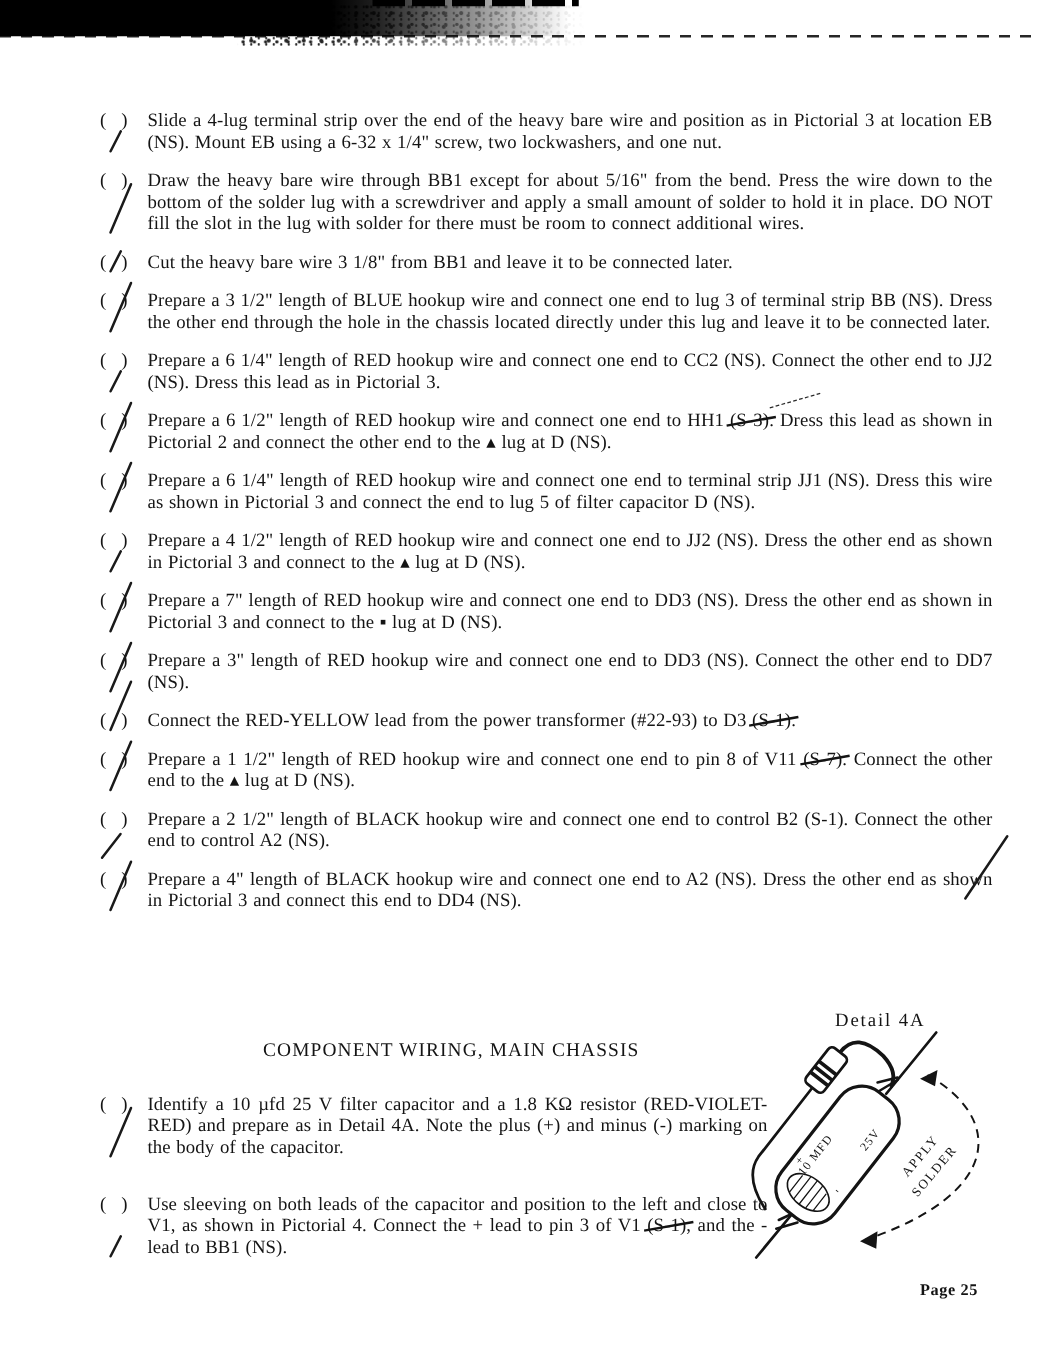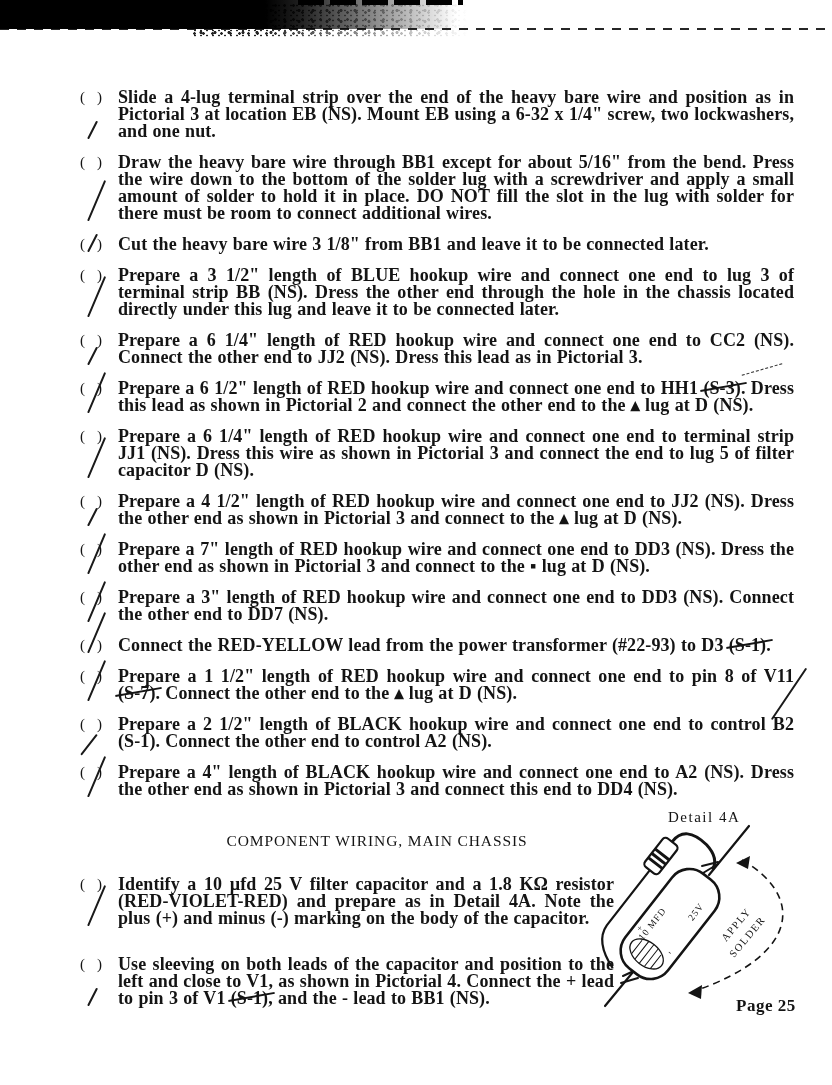--- a/index.html
+++ b/index.html
@@ -43,49 +43,49 @@
   .check .pl { position:absolute; left:0; }
   .check .pr { position:absolute; left:17px; }
   .mark {
     position:absolute; display:block; left:7px; bottom:1px; width:2.3px;
     background:#1a1a1a; transform-origin:50% 100%; transform:rotate(27deg); border-radius:1px;
   }
   .mark.short { height:20px; }
   .mark.long  { height:44px; transform:rotate(23deg); }
   .mark.low   { height:26px; left:0; bottom:-5px; transform:rotate(38deg); }
   .txt {
-    flex:1; font-size:18px; line-height:17px; text-align:justify;
-    letter-spacing:.1px; word-spacing:.6px;font-weight:bold;
+    flex:1; font-size:15px; line-height:17px; text-align:justify;
+    letter-spacing:.1px; word-spacing:.6px;
   }
   .strike { position:relative; white-space:nowrap; }
   .strike::after {
     content:""; position:absolute; left:-3px; right:-6px; top:42%;
     border-top:2.6px solid #141414; transform:rotate(-10deg);
   }
   .strike.tail::before {
     content:""; position:absolute; right:-42px; top:-9px; width:42px;
     border-top:1.6px dashed #2a2a2a; transform:rotate(-16deg);
   }
 
   
   .heading {
-    position:absolute; left:96px; top:832px; width:562px; margin:0;
+    position:absolute; left:80px; top:832px; width:562px; margin:0;
     font-size:15.5px; font-weight:normal; letter-spacing:.9px; text-align:center;
   }
   .detail-label { position:absolute; left:668px; top:809px; font-size:15px; letter-spacing:1.5px; }
 
   
   .illustration { position:absolute; left:592px; top:822px; width:240px; height:192px; }
   .illustration svg { display:block; }
   .caption {
     position:absolute; left:672px; top:989px; width:158px;
     font-size:9.8px; line-height:11.6px; letter-spacing:.25px;
     text-align:justify; white-space:pre-line;
   }
-  .page-number { position:absolute; left:736px; top:996px; font-size:17px; font-weight:bold; letter-spacing:.5px; }
+  .page-number { position:absolute; left:736px; top:1024px; font-size:13px; font-weight:bold; letter-spacing:.5px; }
 
   
   .stray-a {
     position:absolute; left:788px; top:663px; width:2.4px; height:62px;
     background:#1a1a1a; transform:rotate(34deg); border-radius:1px;
   }
 </style>
 </head>
 <body>
 

